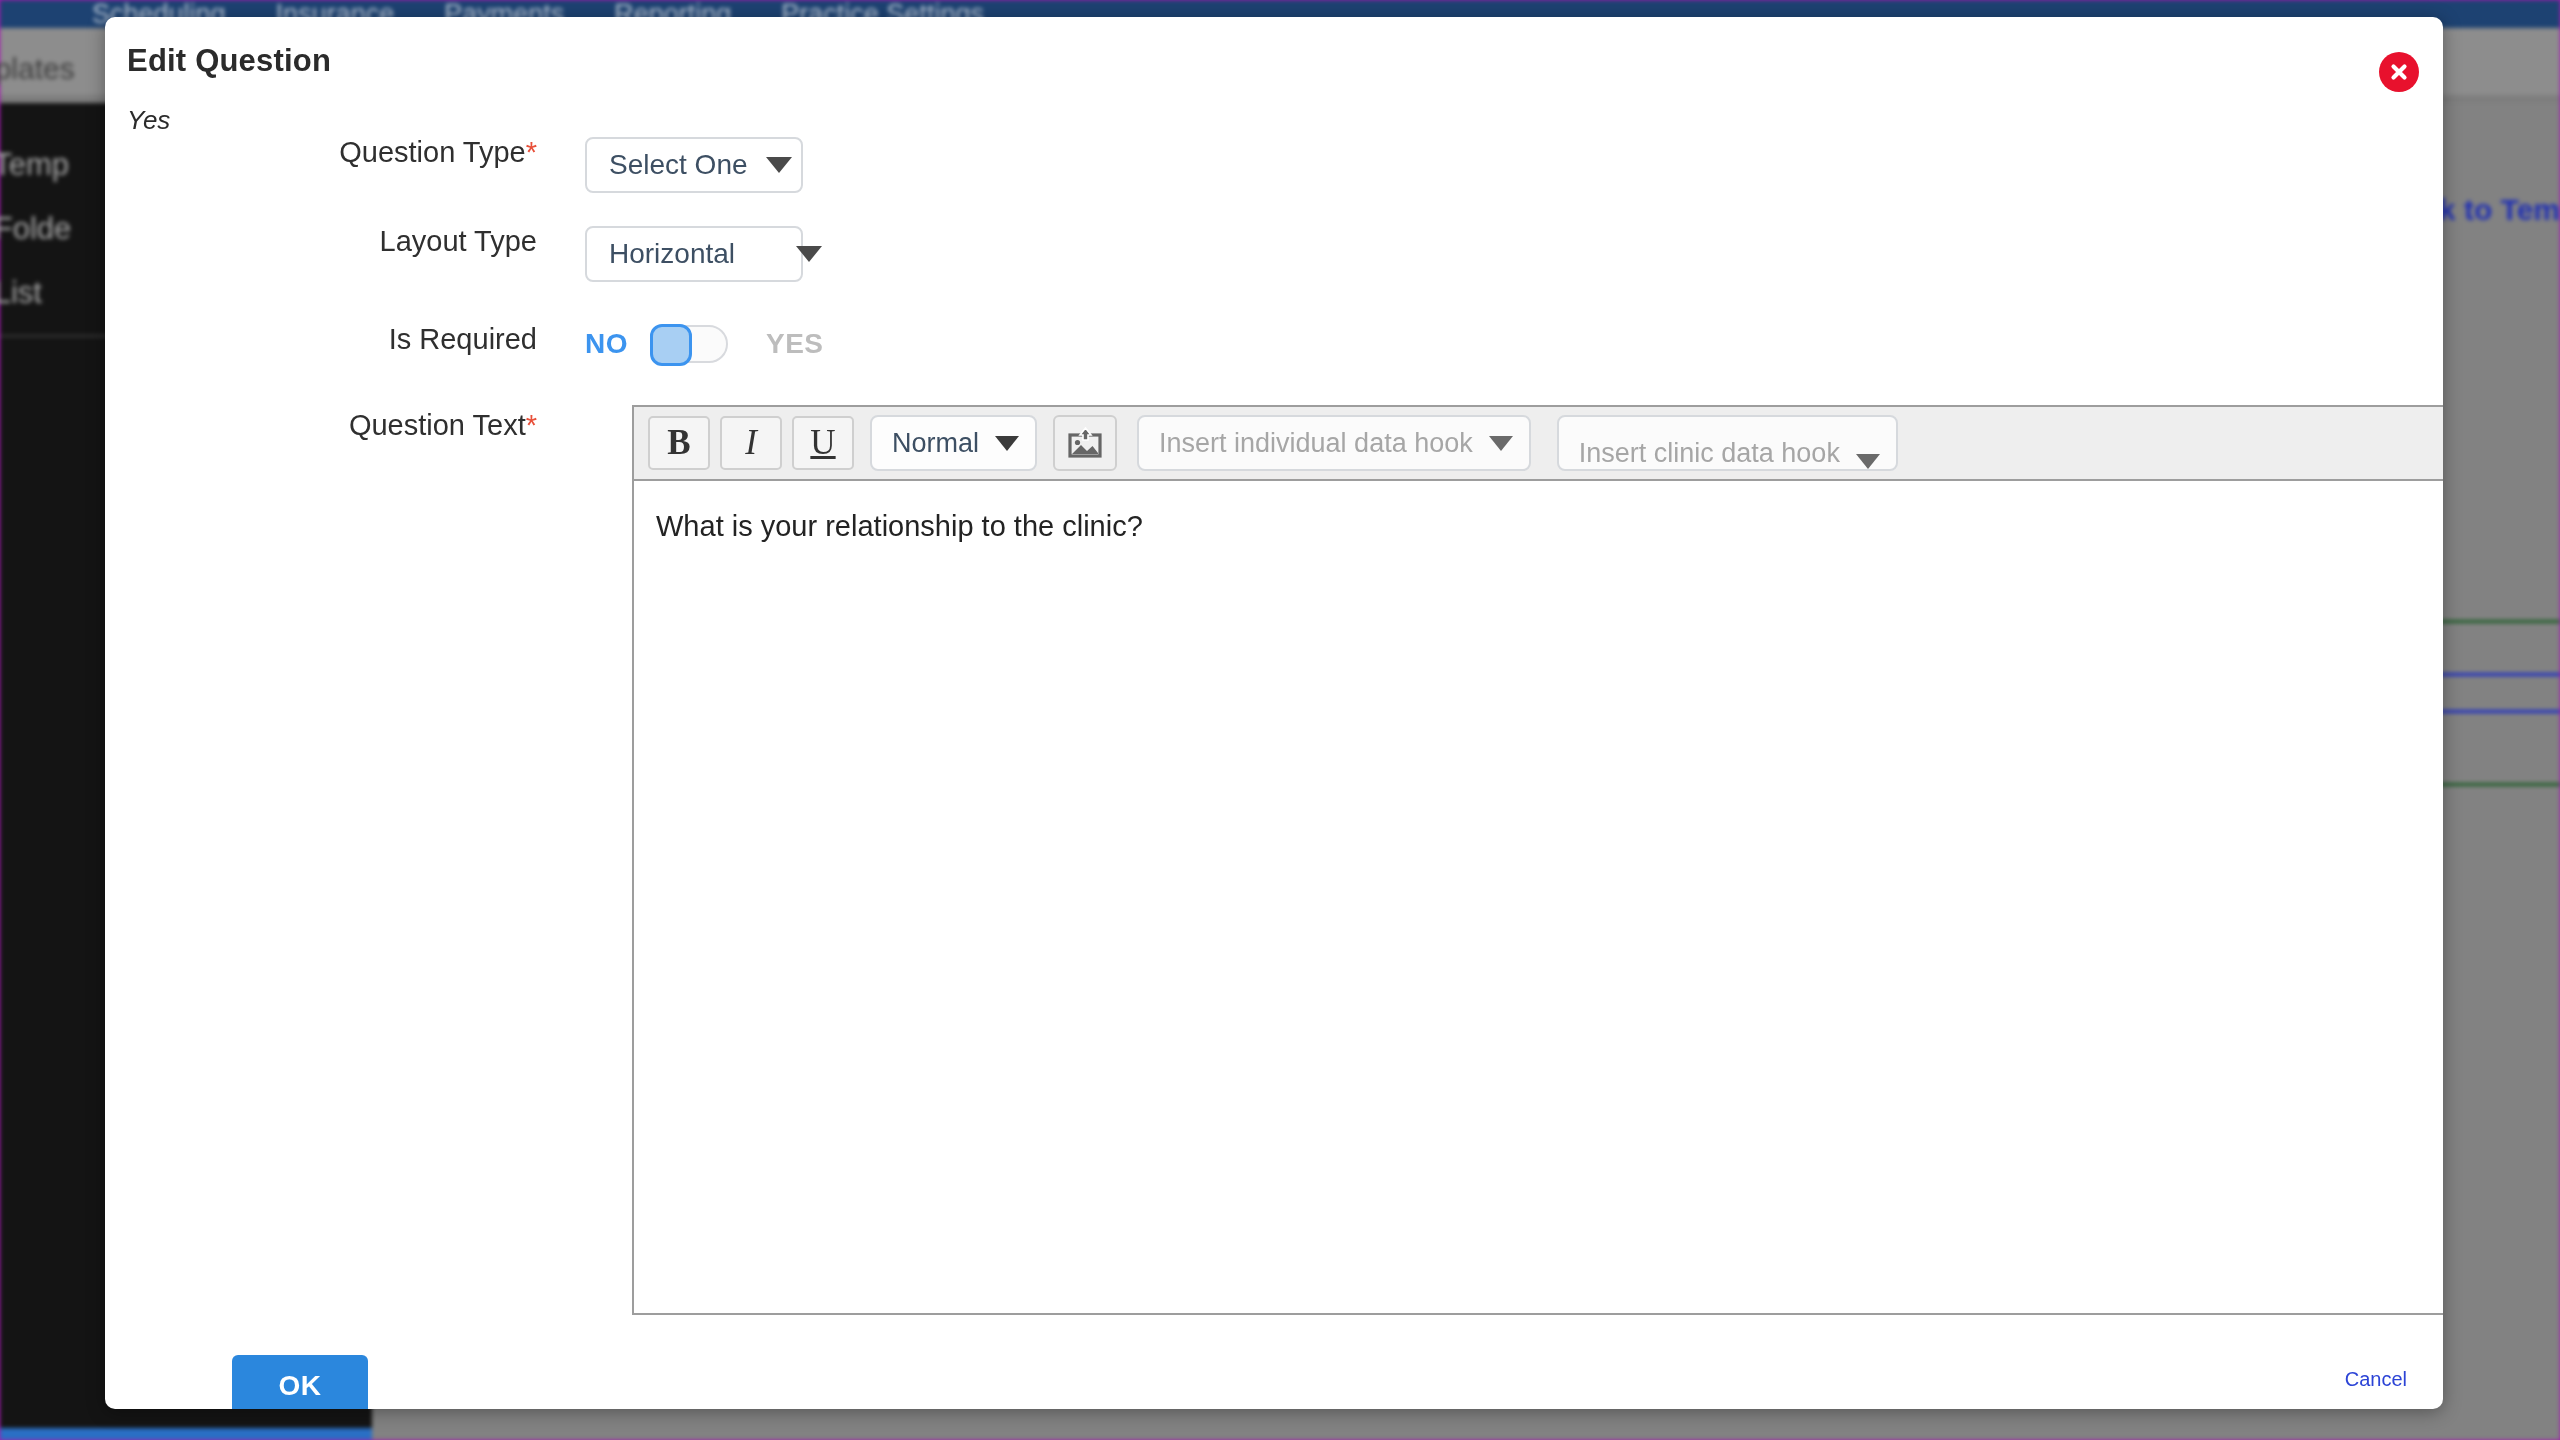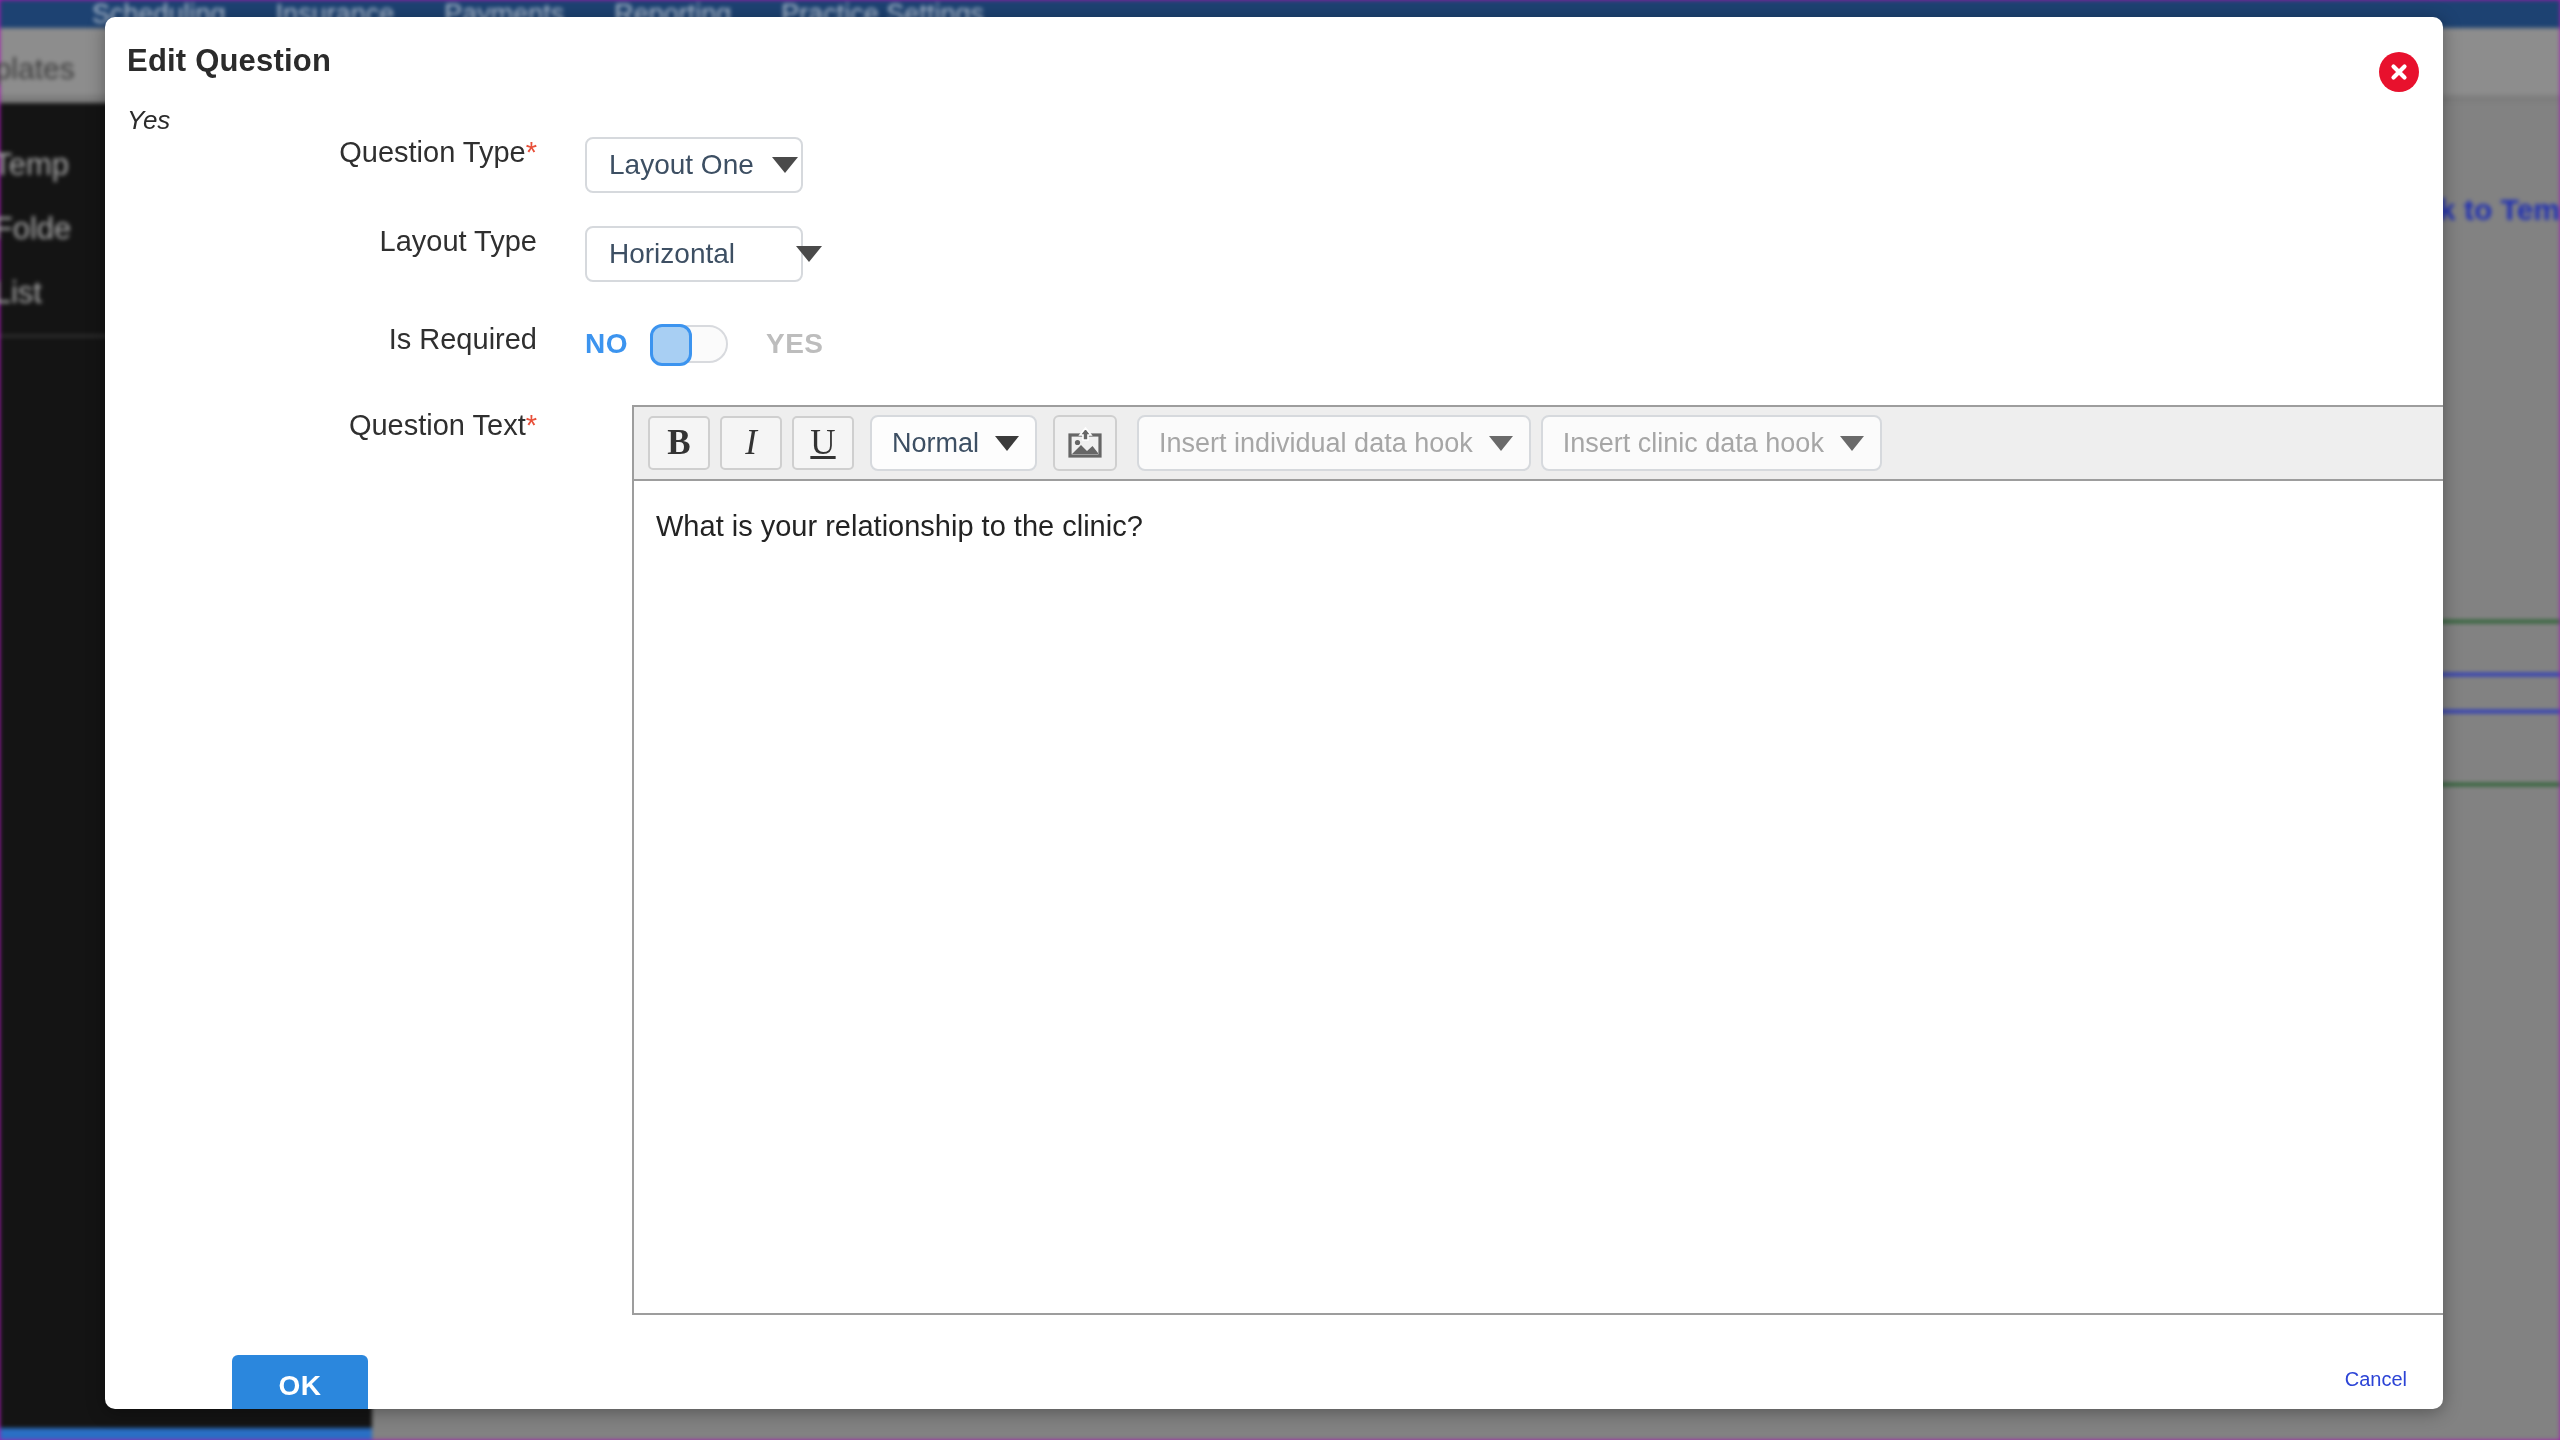--- a/index.html
+++ b/index.html
@@ -450,21 +450,21 @@
       <svg width="24" height="24" viewBox="0 0 24 24">
         <path d="M6.5 6.5 L17.5 17.5 M17.5 6.5 L6.5 17.5" stroke="#ffffff" stroke-width="4.2" stroke-linecap="round"></path>
       </svg>
     </button>
 
     <div class="form-row" id="row-qtype">
       <div class="form-label">
         <span>Question Type</span><span class="req-star">*</span>
       </div>
       <div class="select-box select-qtype">
-        <span>Layout One</span>
+        <span>Select One</span>
         <span class="caret"></span>
       </div>
     </div>
 
     <div class="form-row" id="row-layout">
       <div class="form-label">Layout Type</div>
       <div class="select-box select-layout">
         <span>Horizontal</span>
         <span class="caret"></span>
       </div>
@@ -507,21 +507,21 @@
             <rect x="15.5" y="8" width="6" height="1" fill="#ffffff"></rect>
             <path d="M18.5 1 L24 8 L21 8 L21 13 L16 13 L16 8 L13 8 Z" fill="#666666" stroke="#ffffff" stroke-width="1.6"></path>
           </svg>
         </div>
 
         <div class="tb-select placeholder" style="margin-left:10px;">
           <span>Insert individual data hook</span>
           <span class="caret"></span>
         </div>
 
-        <div class="tb-select placeholder" style="margin-left:0;">
+        <div class="tb-select placeholder" style="margin-left:16px;align-items:flex-end;">
           <span>Insert clinic data hook</span>
           <span class="caret"></span>
         </div>
 
       </div>
 
       <div class="editor-body">What is your relationship to the clinic?</div>
     </div>
 
     <button class="ok-btn">OK</button>

